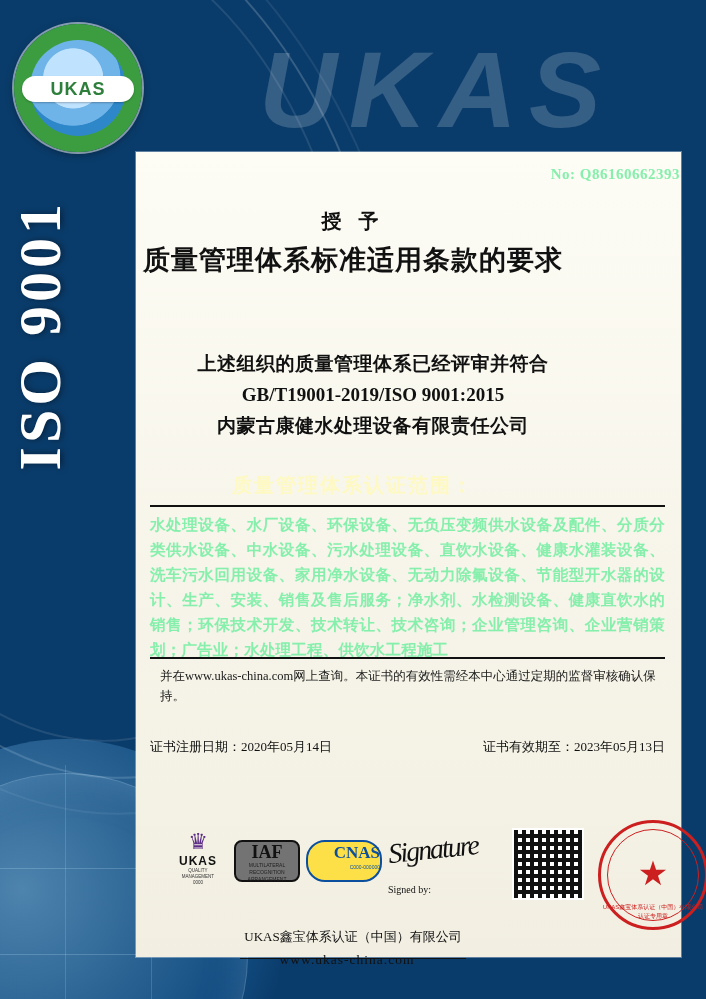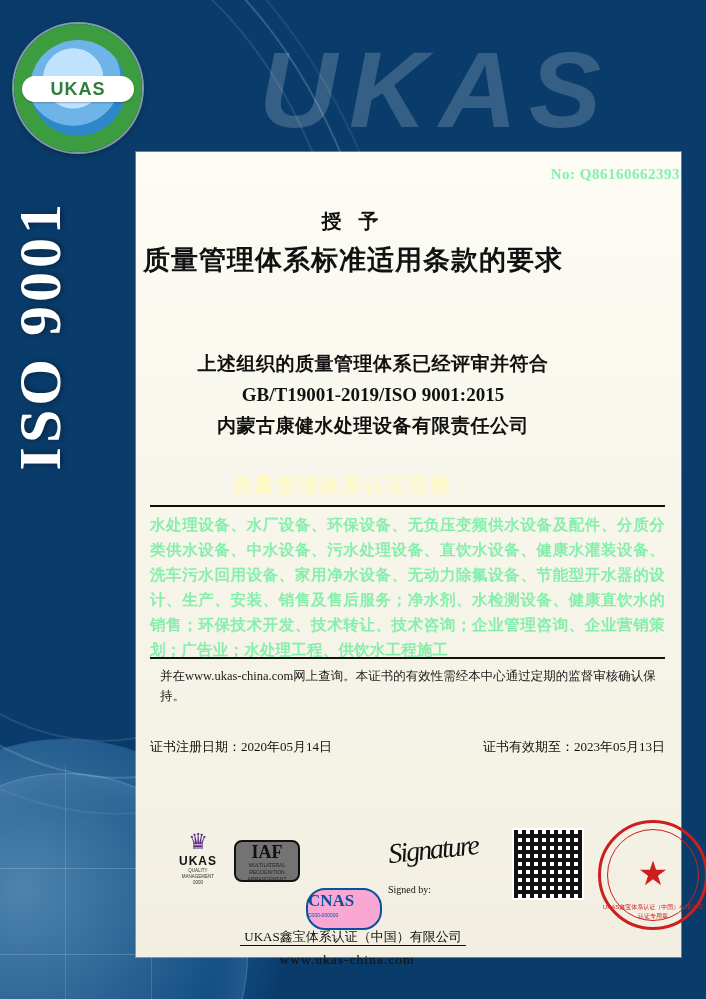--- a/index.html
+++ b/index.html
@@ -144,21 +144,21 @@
   .ukas-small .nm{font-size:12px;font-weight:bold;color:#111;font-family:"Liberation Sans",sans-serif;letter-spacing:1px;}
   .ukas-small .sub{font-size:4.5px;color:#333;line-height:6px;font-family:"Liberation Sans",sans-serif;}
   .iaf{
     position:absolute;left:84px;top:12px;width:62px;height:38px;border:2px solid #111;border-radius:8px;
     background:#737373;text-align:center;
   }
   .iaf .t{font-size:18px;font-weight:bold;color:#111;line-height:20px;font-family:"Liberation Serif",serif;}
   .iaf .b{font-size:5px;color:#222;line-height:7px;font-family:"Liberation Sans",sans-serif;}
   .cnas{
     position:absolute;left:156px;top:12px;width:72px;height:38px;border:2px solid #0b4f9e;border-radius:19px;
-    background:#f9a8d4;text-align:left;margin-top:48px;
+    background:#fde047;text-align:right;
   }
   .cnas .t{font-size:17px;font-weight:bold;color:#0b4f9e;line-height:22px;font-family:"Liberation Serif",serif;}
   .cnas .b{font-size:5px;color:#0b4f9e;line-height:7px;font-family:"Liberation Sans",sans-serif;}
   .sign{
     position:absolute;left:238px;top:2px;width:120px;height:58px;
   }
   .sign .scribble{
     font-family:"Liberation Serif",serif;font-style:italic;font-size:28px;color:#111;
     transform:rotate(-6deg);display:block;margin-top:2px;letter-spacing:-2px;
   }
@@ -182,21 +182,21 @@
     position:absolute;inset:6px;border-radius:50%;border:1px solid #cc1f1f;
   }
   .stamp .txt{
     position:absolute;left:0;right:0;bottom:6px;text-align:center;font-size:6px;color:#cc1f1f;
     font-family:"Liberation Sans",sans-serif;
   }
 
   .footer1{
     position:absolute;left:0;right:0;top:928px;text-align:center;font-size:13px;color:#111;
   }
-  .footer1 span{border-bottom:1px solid #111;padding:0 4px 1px;}
+  .footer1 span{border-bottom:1px solid #111;padding:0 4px 14px;}
   .footer2{
     position:absolute;left:0;right:12px;top:952px;text-align:center;font-size:13.5px;color:#111;letter-spacing:1px;
   }
 </style>
 </head>
 <body>
 
 <div class="cert">
 
   <div class="swirl s3"></div>

